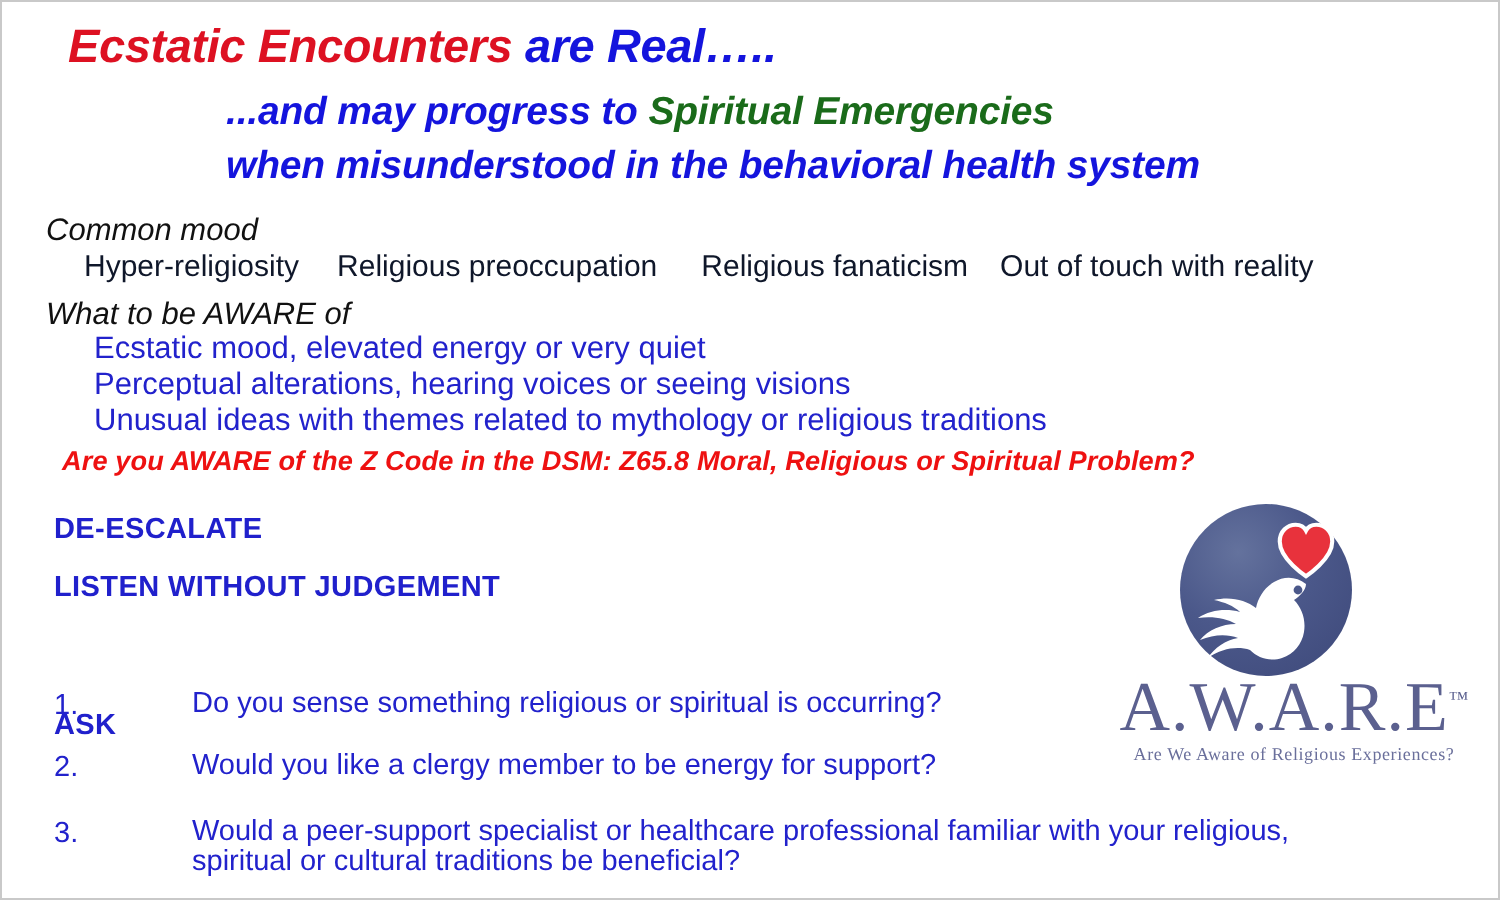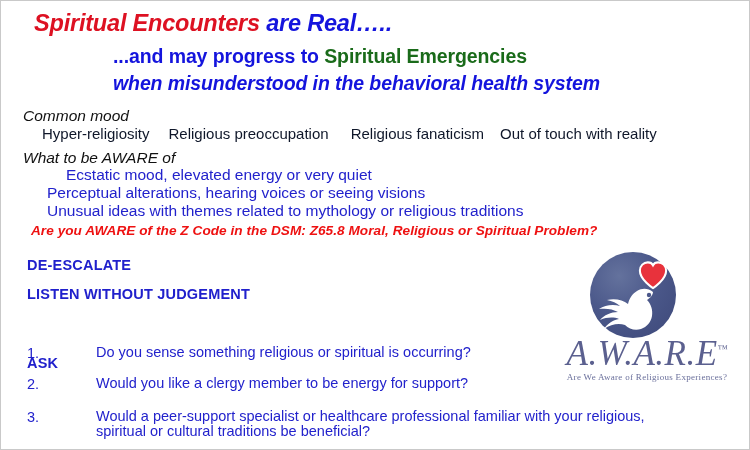--- a/index.html
+++ b/index.html
@@ -31,20 +31,21 @@
     font-style: italic;
     white-space: nowrap;
     letter-spacing: -0.2px;
   }
   .title-line2 {
     position: absolute;
     left: 112px;
     top: 44px;
     font-size: 19.5px;
     font-weight: bold;
+    font-style: italic;
     white-space: nowrap;
     letter-spacing: -0.1px;
   }
   .title-line3 {
     position: absolute;
     left: 112px;
     top: 71px;
     font-size: 19.5px;
     font-weight: bold;
     font-style: italic;
@@ -81,21 +82,21 @@
   .terms-row .gap-c { display: inline-block; width: 16px; }
 
   
   .bullet {
     position: absolute;
     left: 46px;
     font-size: 15.5px;
     color: #2222cc;
     white-space: nowrap;
   }
-  #bullet-0 { top: 165px; margin-left: 19px; }
+  #bullet-0 { top: 165px; }
   #bullet-1 { top: 183px; }
   #bullet-2 { top: 201px; }
 
   
   #dsm-line {
     position: absolute;
     left: 30px;
     top: 222px;
     font-size: 13.6px;
     font-weight: bold;
@@ -179,21 +180,20 @@
     left: 0px;
     top: 84px;
     width: 188px;
     text-align: center;
     font-family: "Liberation Serif", serif;
     font-size: 35px;
     line-height: 1;
     color: #5b608f;
     letter-spacing: 0.5px;
     white-space: nowrap;
-    font-style: italic;
   }
   #logo-tm {
     font-size: 10px;
     vertical-align: super;
     letter-spacing: 0;
   }
   #logo-tagline {
     position: absolute;
     left: 0px;
     top: 120px;
@@ -205,21 +205,21 @@
     letter-spacing: 0.3px;
     white-space: nowrap;
   }
 </style>
 </head>
 <body>
 
 <div id="slide">
 
   <div class="title-line1">
-    <span class="c-red">Spiritual Encounters</span><span class="c-blue"> are Real…..</span>
+    <span class="c-red">Ecstatic Encounters</span><span class="c-blue"> are Real…..</span>
   </div>
 
   <div class="title-line2">
     <span class="c-blue">...and may progress to </span><span class="c-green">Spiritual Emergencies</span>
   </div>
 
   <div class="title-line3">
     <span class="c-blue">when misunderstood in the  behavioral health system</span>
   </div>
 

